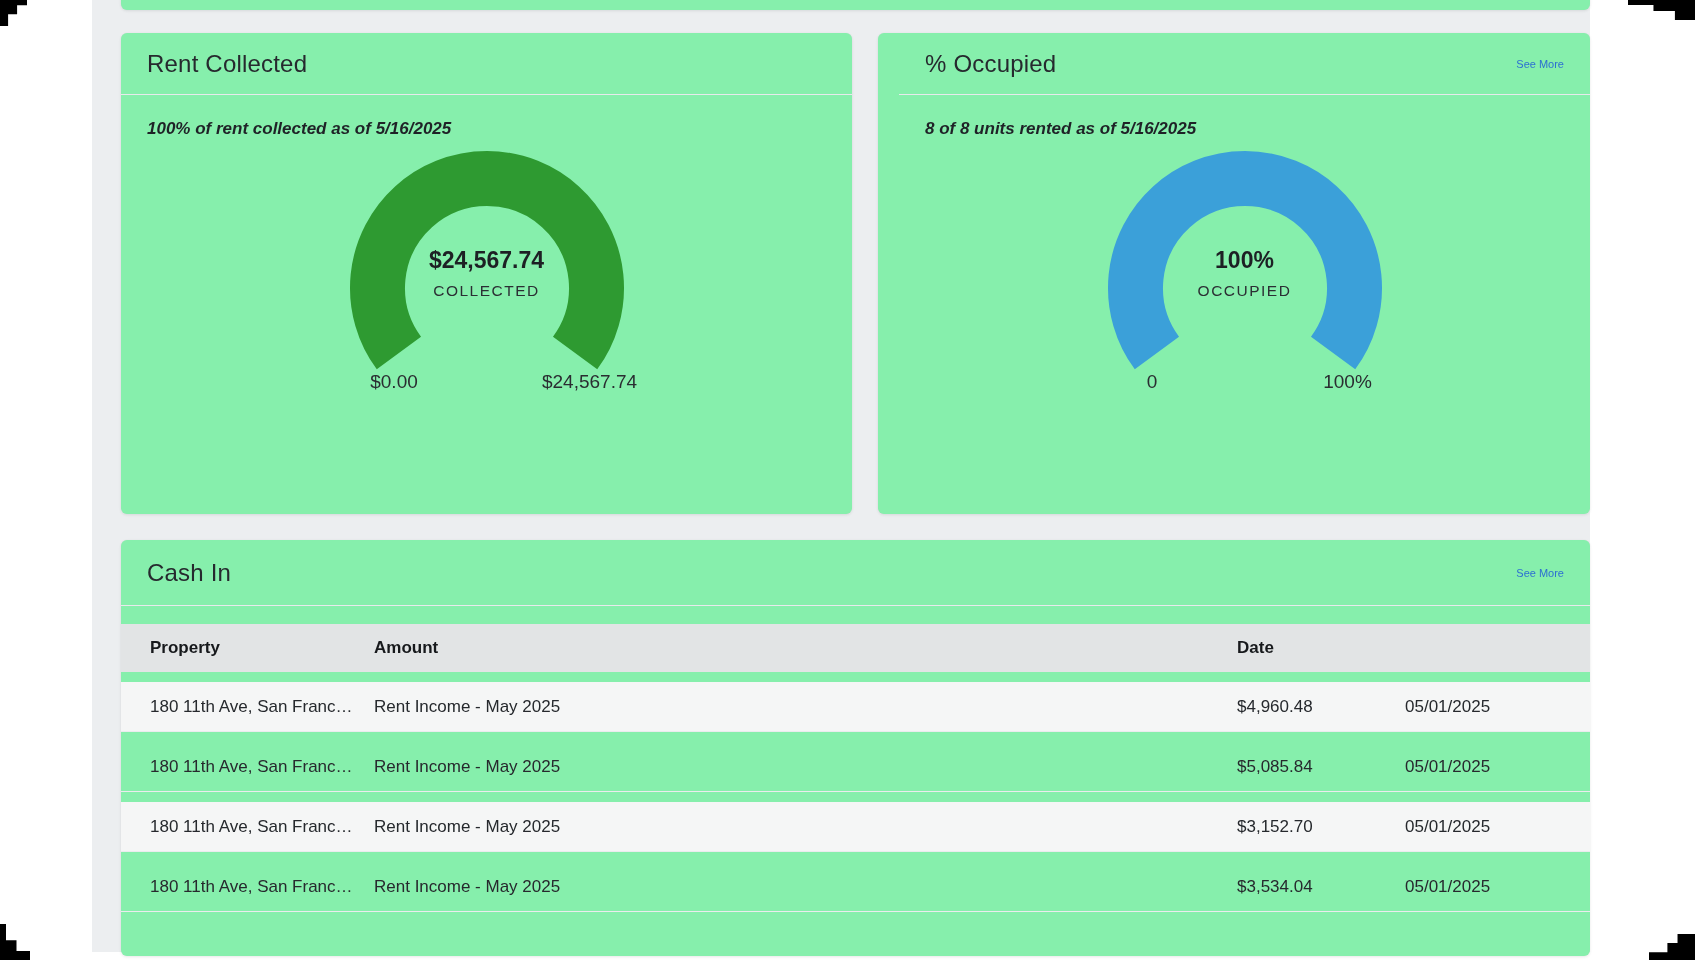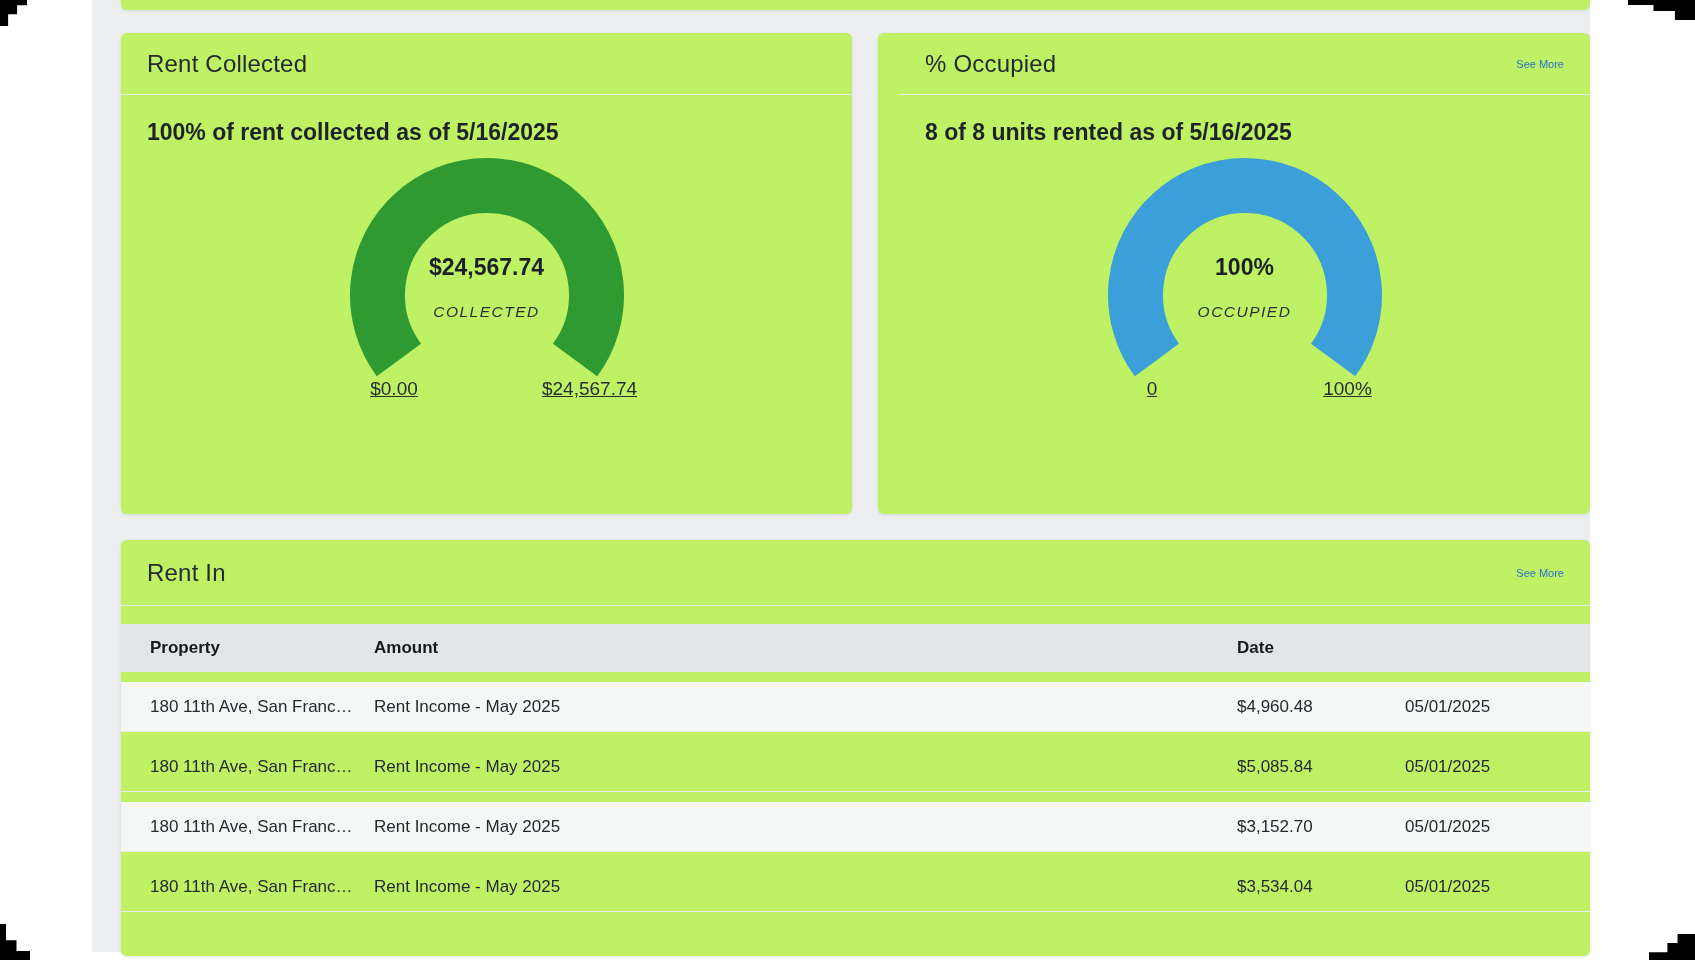--- a/index.html
+++ b/index.html
@@ -10,21 +10,21 @@
     position:relative;
     overflow:hidden;
     color:#202327;
   }
   
   .content {
     position:absolute; left:92px; top:0; width:1498px; height:952px;
     background:#eceef0;
   }
   .card {
-    position:absolute; background:#bef264; border-radius:6px;
+    position:absolute; background:#86efac; border-radius:6px;
     box-shadow:0 1px 3px rgba(30,35,40,0.10), 0 0 1px rgba(30,35,40,0.06);
   }
   
   .card-fragment {
     left:29px; top:-8px; width:1469px; height:18px;
     border-radius:0 0 6px 6px;
   }
   .card-rent   { left:29px;  top:33px;  width:731px;  height:481px; }
   .card-occ    { left:786px; top:33px;  width:712px;  height:481px;padding-left:21px; }
   .card-cash   { left:29px;  top:540px; width:1469px; height:416px; }
@@ -32,33 +32,33 @@
   .card-header {
     height:62px; display:flex; align-items:center;
     padding:0 26px; border-bottom:1px solid #e8eaec;
   }
   .card-cash .card-header { height:66px; }
   .card-title { font-size:24px; font-weight:400; color:#26292e; letter-spacing:0.2px; }
   .see-more {
     margin-left:auto; font-size:11px; color:#2d6fd2; text-decoration:none; cursor:pointer;
   }
   .card-body { padding:24px 26px 0 26px; }
-  .card-subtitle { font-size:23px; font-weight:bold; color:#1f2227; }
+  .card-subtitle { font-size:17px; font-weight:bold; color:#1f2227;font-style:italic; }
 
   
   .gauge { position:relative; width:320px; height:272px; margin:-8px auto 0 auto; }
   .gauge svg { position:absolute; left:0; top:0; }
   .gauge-center {
     position:absolute; left:0; top:116px; width:100%;
     text-align:center;
   }
   .gauge-value { font-size:23px; font-weight:bold; color:#1d2024; }
-  .gauge-sub   { margin-top:22px; font-size:15.5px; color:#2b2e33; letter-spacing:1.5px;font-style:italic; }
+  .gauge-sub   { margin-top:8px; font-size:15.5px; color:#2b2e33; letter-spacing:1.5px; }
   .gauge-min, .gauge-max {
-    position:absolute; top:240px; font-size:19px; color:#2a2d31; text-align:center;text-decoration:underline;
+    position:absolute; top:240px; font-size:19px; color:#2a2d31; text-align:center;
   }
   .gauge-min { left:0; width:135px; }
   .gauge-max { left:188px; width:150px; }
 
   
   .table { margin-top:18px; width:100%; font-size:17px; }
   .t-row {
     display:grid;
     grid-template-columns:224px 863px 168px 1fr;
     align-items:center;
@@ -127,21 +127,21 @@
           <div class="gauge-sub">OCCUPIED</div>
         </div>
         <span class="gauge-min">0</span>
         <span class="gauge-max">100%</span>
       </div>
     </div>
   </section>
 
   <section class="card card-cash">
     <div class="card-header">
-      <h2 class="card-title">Rent In</h2>
+      <h2 class="card-title">Cash In</h2>
       <a class="see-more">See More</a>
     </div>
     <div class="table">
       <div class="t-row t-head">
         <div class="t-cell">Property</div>
         <div class="t-cell">Amount</div>
         <div class="t-cell">Date</div>
       </div>
 
       <div class="t-row data stripe">

